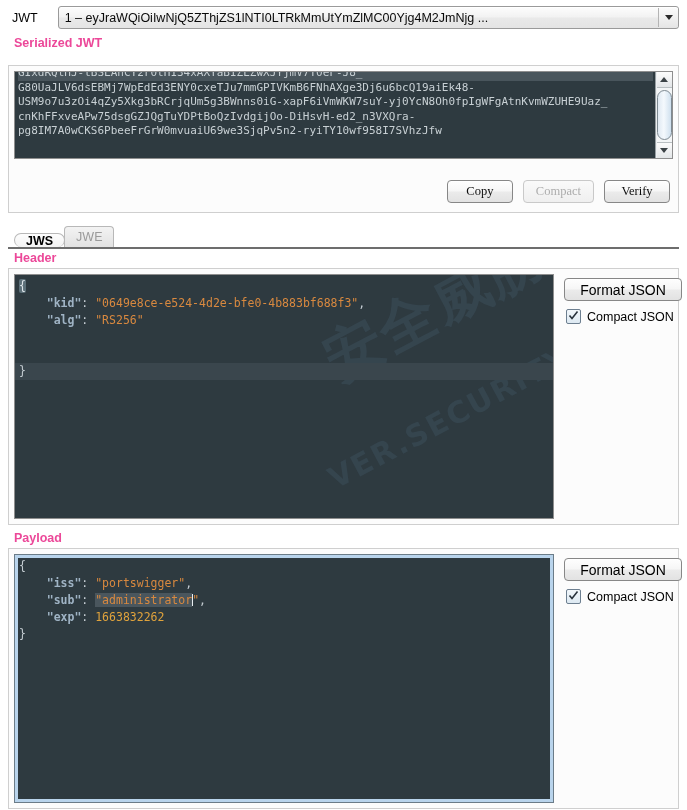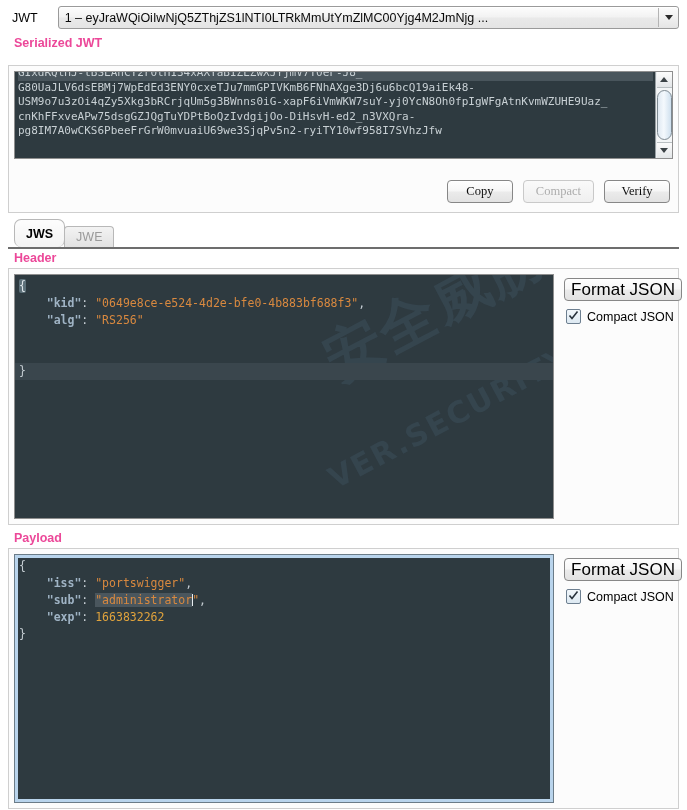--- a/index.html
+++ b/index.html
@@ -192,21 +192,21 @@
     background: linear-gradient(to bottom, #f3f3f3, #e2e2e2);
     color: #9a9a9a;
     box-sizing: border-box;
     margin-right: -1px;
   }
   .tab.active {
     background: linear-gradient(to bottom, #fdfdfd, #f3f3f3);
     color: #000;
     font-weight: bold;
     z-index: 2;
-    height: 28px;
+    height: 14px;
     border-radius: 7px;
   }
   .tab-underline {
     margin: 0 8px;
     border-bottom: 2px solid #6d6d6d;
     height: 0;
   }
 
   
   .editor-section { margin: 0 8px; }
@@ -291,21 +291,21 @@
     flex-direction: column;
     gap: 8px;
     padding-top: 4px;
   }
   .fmt-btn {
     width: 118px;
     height: 23px;
     border: 1px solid #878787;
     border-radius: 4px;
     background: linear-gradient(to bottom, #fefefe 0%, #f6f6f6 48%, #ebebeb 52%, #e2e2e2 100%);
-    font-size: 17px;
+    font-size: 14px;
     display: flex;
     align-items: center;
     justify-content: center;
     box-shadow: inset 0 1px 0 #fff;
     box-sizing: border-box;
   }
   .chk-row {
     display: flex;
     align-items: center;
     gap: 6px;

